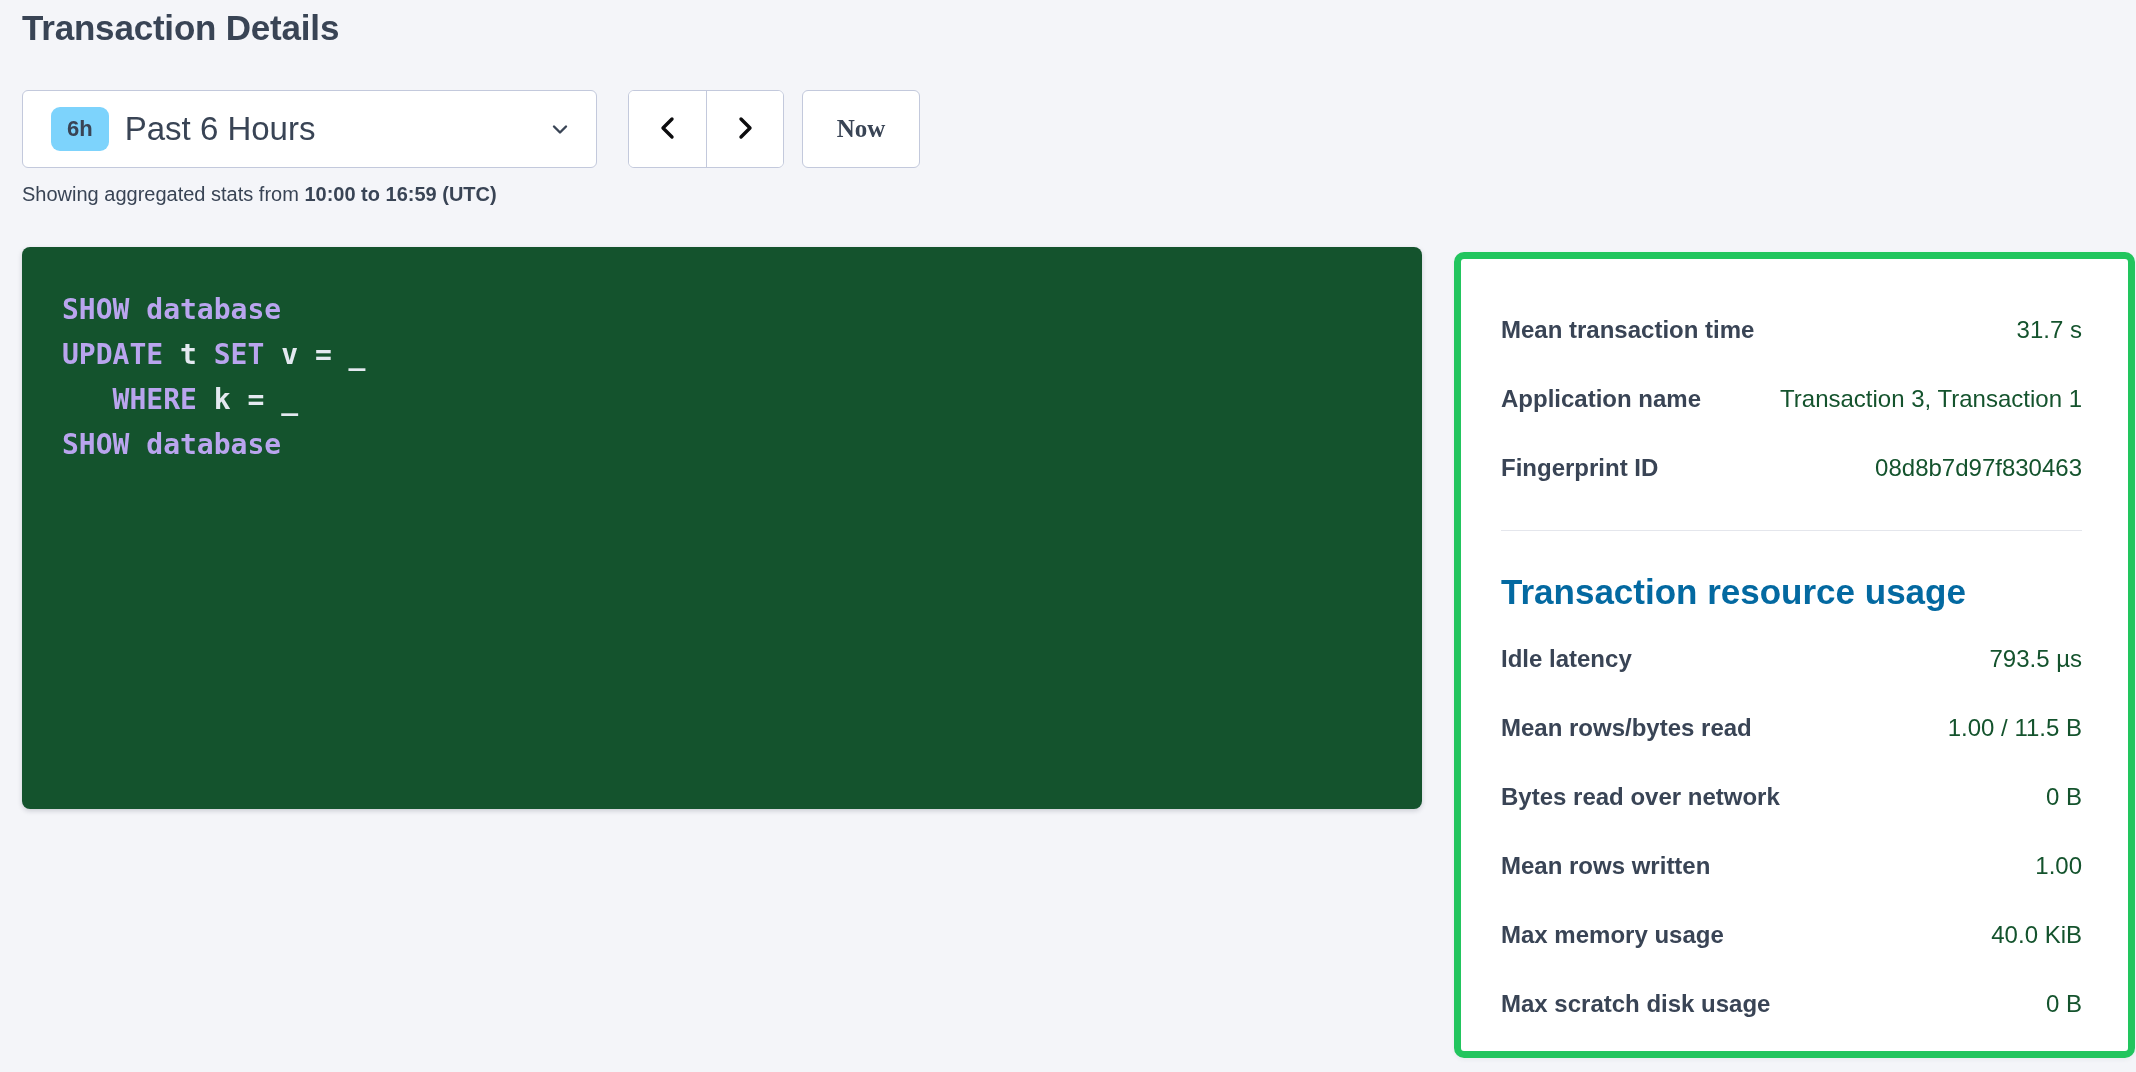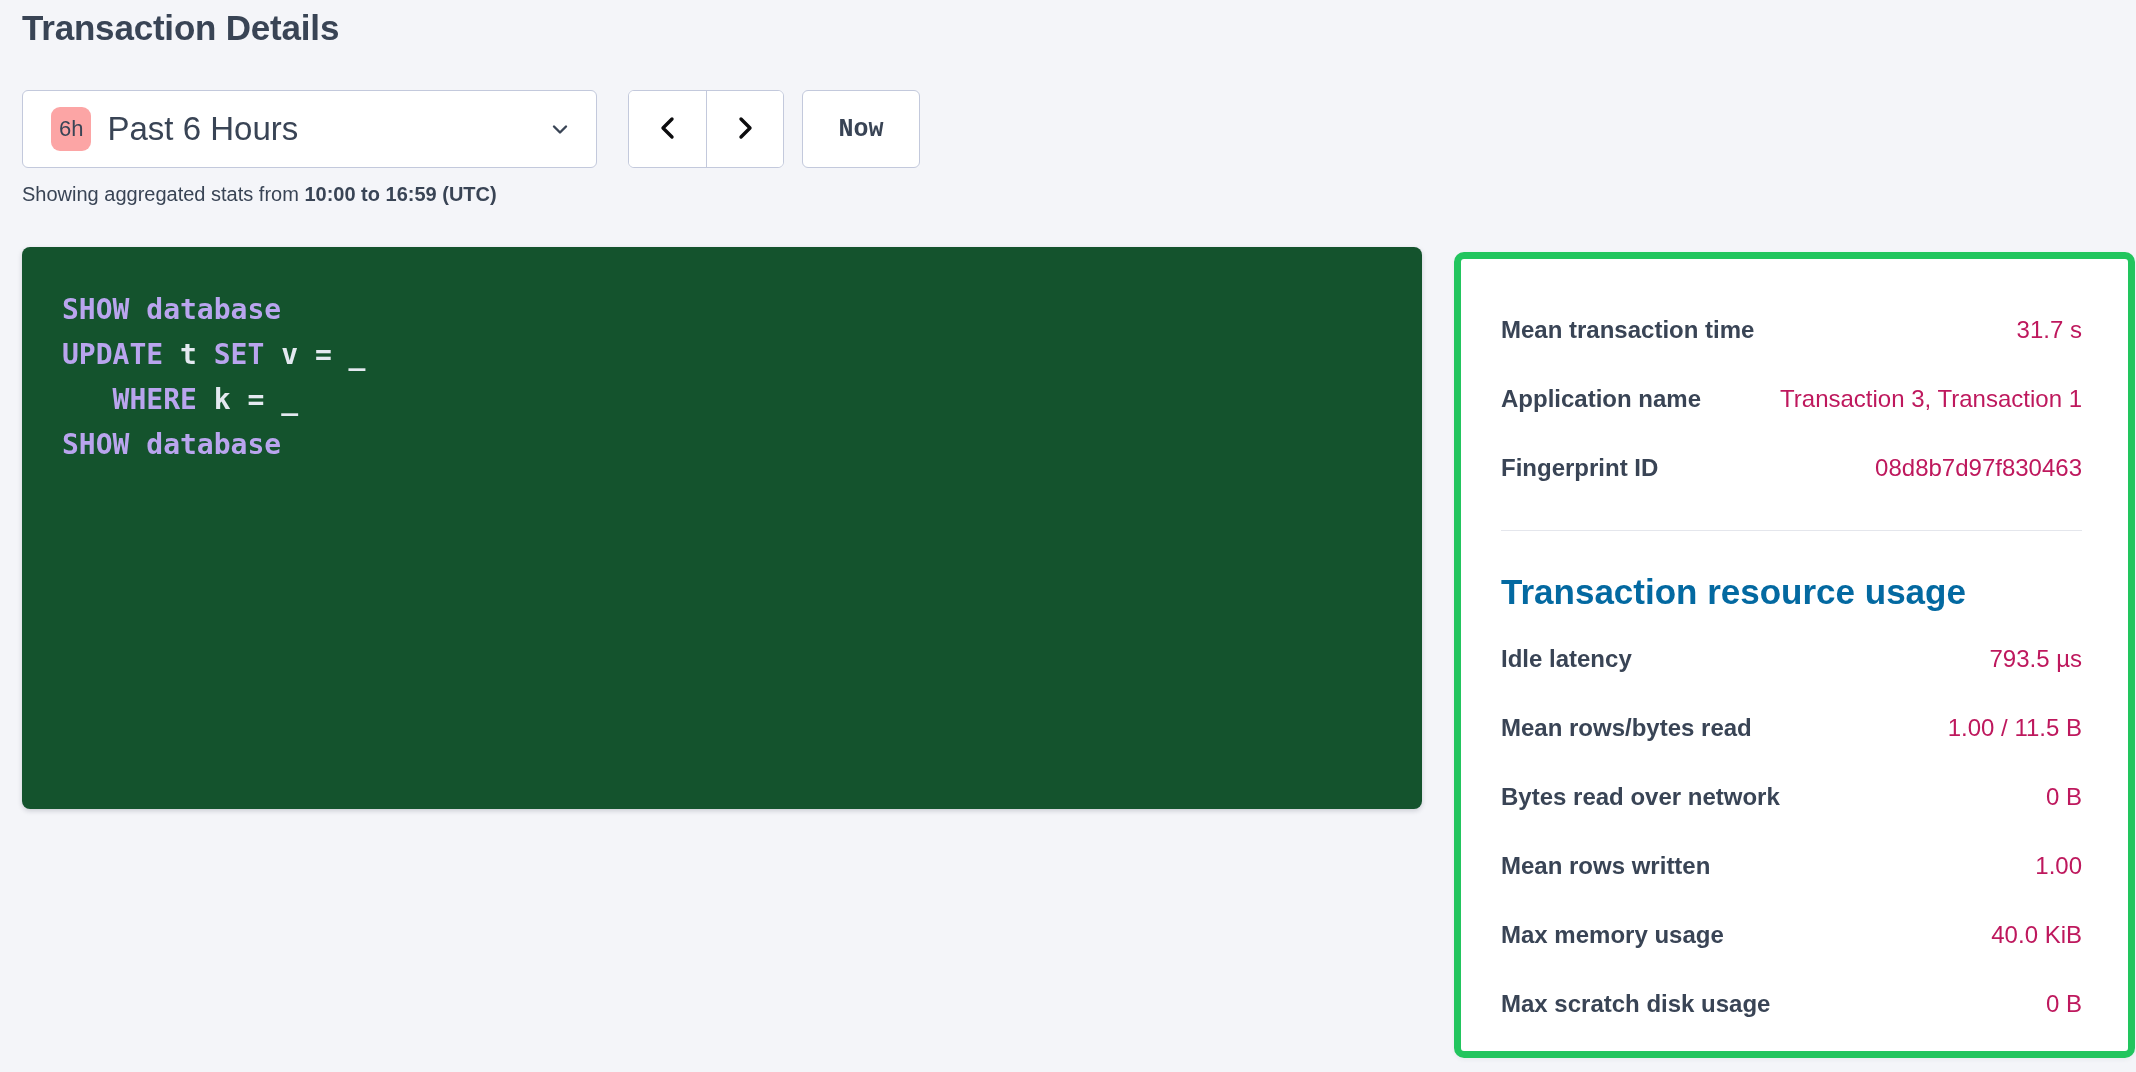--- a/index.html
+++ b/index.html
@@ -37,26 +37,26 @@
     background:#ffffff;
     border:1px solid #c3c9dc;
     border-radius:6px;
     display:flex;
     align-items:center;
     box-sizing:border-box;
     padding:0 24px 0 28px;
     cursor:pointer;
   }
   .range-badge{
-    background:#fca5a5;
-    color:#394455;
-    font-weight:400;
+    background:#7dd3fc;
+    color:#394455;
+    font-weight:700;
     font-size:22px;
     border-radius:9px;
-    padding:11px 8px;
+    padding:11px 16px;
     line-height:1;
   }
   .dropdown-label{
     margin-left:16px;
     font-size:33px;
     color:#394455;
     flex:1;
   }
   .chev-down{flex:none;display:flex;align-items:center;}
   .arrow-group{
@@ -81,21 +81,21 @@
     padding:0;
   }
   .arrow-btn + .arrow-btn{border-left:1px solid #c3c9dc;}
   .now-btn{
     margin-left:18px;
     width:118px;
     height:78px;
     background:#ffffff;
     border:1px solid #c3c9dc;
     border-radius:6px;
-    font-family:Liberation Mono, monospace;
+    font-family:Liberation Serif, serif;
     font-size:25px;
     font-weight:700;
     color:#394455;
     cursor:pointer;
   }
   .subtitle{
     position:absolute;
     left:22px; top:183px;
     font-size:20px;
     color:#394455;
@@ -141,21 +141,21 @@
     justify-content:space-between;
   }
   .stat-label{
     font-size:24px;
     font-weight:700;
     color:#394455;
   }
   .stat-value{
     font-size:24px;
     font-weight:400;
-    color:#be185d;
+    color:#14532d;
     text-align:right;
     white-space:nowrap;
   }
   .divider{
     border:none;
     border-top:1px solid #e4e6ec;
     margin:28px 0 28px 0;
   }
   .section-heading{
     height:65px;

